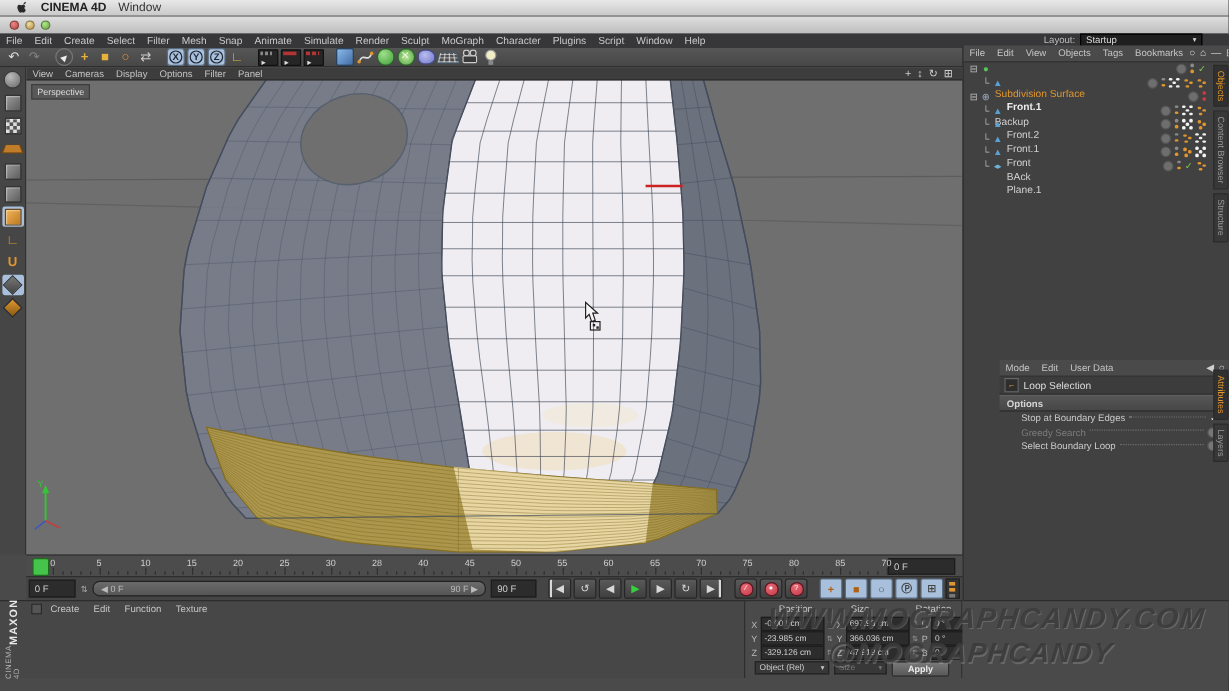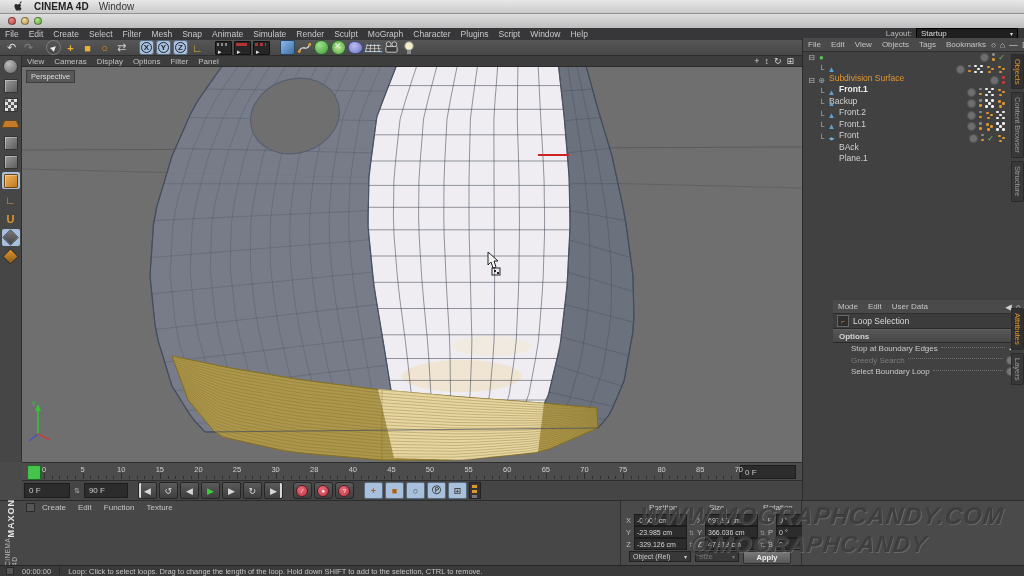--- a/index.html
+++ b/index.html
@@ -12,21 +12,21 @@
     border-bottom:1px solid #8f8f8f;display:flex;align-items:center;gap:10px;padding-left:14px;box-sizing:border-box;}
   #macbar .appname{font-weight:bold;font-size:10px;color:#222;}
   #macbar .macmenu{font-size:10px;color:#333;}
   #titlebar{left:0;top:14px;width:1024px;height:14px;background:linear-gradient(#dedede,#bdbdbd);
     border-bottom:1px solid #7e7e7e;}
   .tlight{position:absolute;top:3px;width:8px;height:8px;border-radius:50%;border:1px solid rgba(0,0,0,.35);box-sizing:border-box;}
   #titlebar .title{position:absolute;left:0;right:0;top:1px;text-align:center;font-size:9.5px;color:#3a3a3a;}
   
   #menubar{left:0;top:28px;width:1024px;height:12px;background:#37373a;display:flex;align-items:center;}
   #menubar .mi{font-size:8.5px;color:#c9c9c9;padding:0 5px;}
-  #layoutbox{position:absolute;right:6px;top:28px;height:11px;display:flex;align-items:center;gap:4px;}
+  #layoutbox{position:absolute;right:22px;top:28px;height:11px;display:flex;align-items:center;gap:4px;}
   #layoutbox .lab{font-size:8px;color:#bbb;}
   #layoutbox .dd{width:92px;height:10px;background:#1f1f1f;border:1px solid #000;color:#ddd;font-size:8px;
     display:flex;align-items:center;justify-content:space-between;padding:0 4px;}
   
   #toolbar{left:0;top:40px;width:806px;height:16px;background:linear-gradient(#565656,#474747);
     border-bottom:1px solid #2e2e2e;display:flex;align-items:center;padding-left:4px;box-sizing:border-box;gap:2px;}
   .tbi{width:15px;height:14px;display:flex;align-items:center;justify-content:center;font-size:11px;color:#ddd;flex:0 0 auto;}
   .tbi.dis{opacity:.35;}
   .tbsep{width:6px;height:14px;flex:0 0 auto;}
   .xyzbtn{width:13px;height:13px;border-radius:3px;background:var(--keyblue);border:1px solid #5a6c80;
@@ -610,20 +610,24 @@
       <span class="rlabel" style="left: 639.6px;">80</span>
       <span class="rlabel" style="left: 678.2px;">85</span>
       <span class="rlabel" style="left: 716.8px;">70</span>
     </div>
 
   <div class="abs" id="trow2">
     <span class="tfield" style="width:36px;">
         <span>0 F</span>
       </span>
     <span style="font-size:7px;color:#aaa;">⇅</span>
+    <span id="tscroll">
+      <span>◀ <span>0 F</span></span>
+      <span><span>90 F</span> ▶</span>
+    </span>
     <span class="tfield" style="width:34px;">
         <span>90 F</span>
       </span>
     <span id="transport" style="display:flex;gap:2px;margin-left:6px;">
         <span class="tbtn" style="box-shadow: rgb(216, 216, 216) 3px 0px 0px -1px inset;">◀</span>
         <span class="tbtn">↺</span>
         <span class="tbtn">◀</span>
         <span class="tbtn play">▶</span>
         <span class="tbtn">▶</span>
         <span class="tbtn">↻</span>
@@ -717,19 +721,13 @@
         <span style="font-size:6px;">▾</span>
     </span>
     <span id="applybtn" style="left:122px;top:50px;width:46px;">Apply</span>
   </div>
 
   <div class="abs" id="brpanel"></div>
 
   <div class="wm" id="wm1">WWW.MOGRAPHCANDY.COM</div>
   <div class="wm" id="wm2">@MOGRAPHCANDY</div>
 
-  <div class="abs" id="statusbar">
-    <span class="sq"></span>
-    <span class="time">00:00:00</span>
-    <span class="sep"></span>
-    <span class="msg">Loop: Click to select loops. Drag to change the length of the loop. Hold down SHIFT to add to the selection, CTRL to remove.</span>
-  </div>
 </div>
 
 </body></html>

